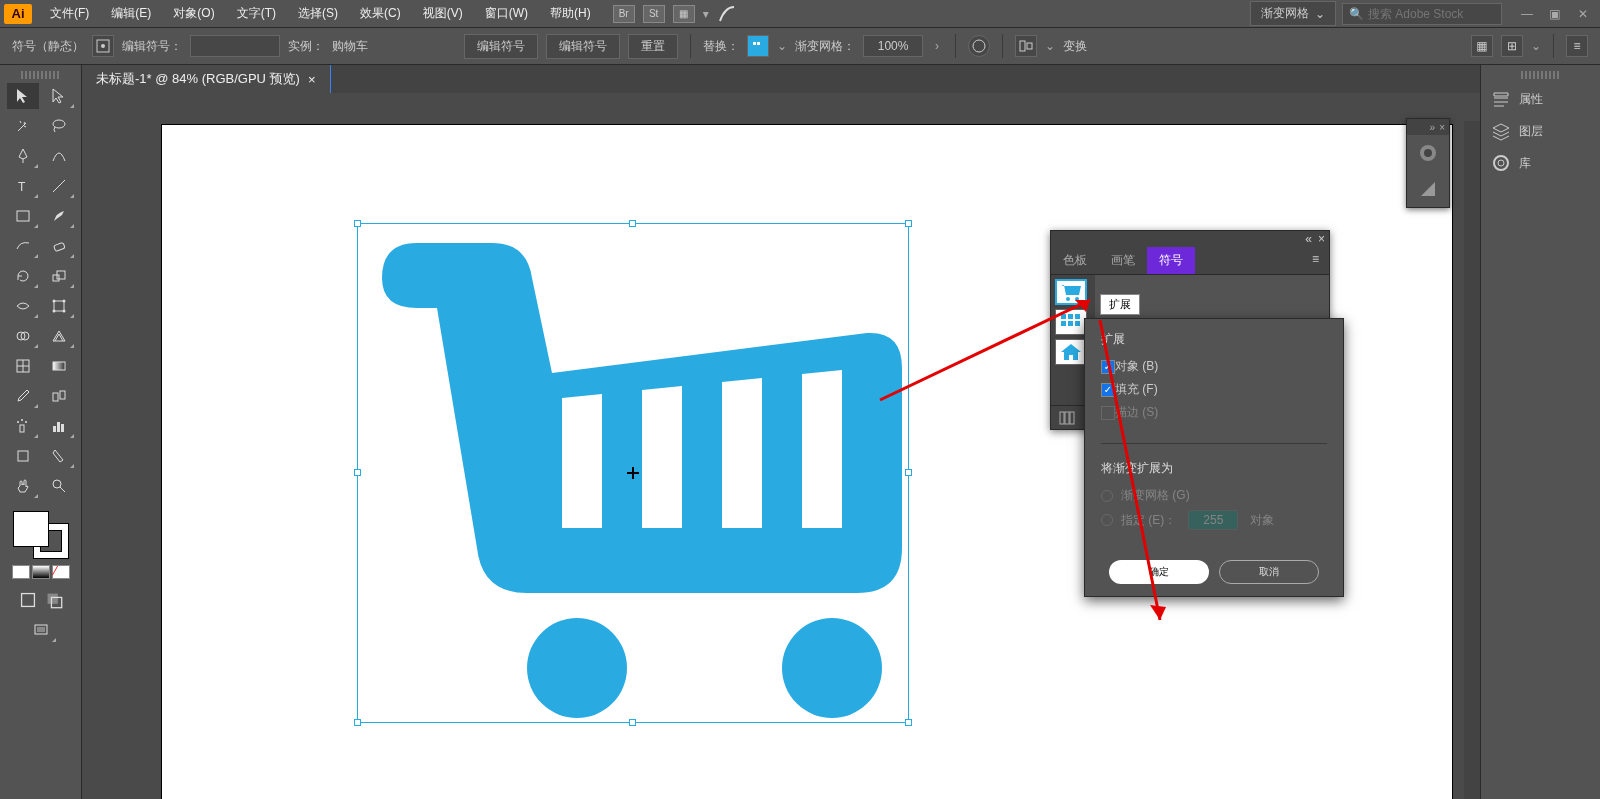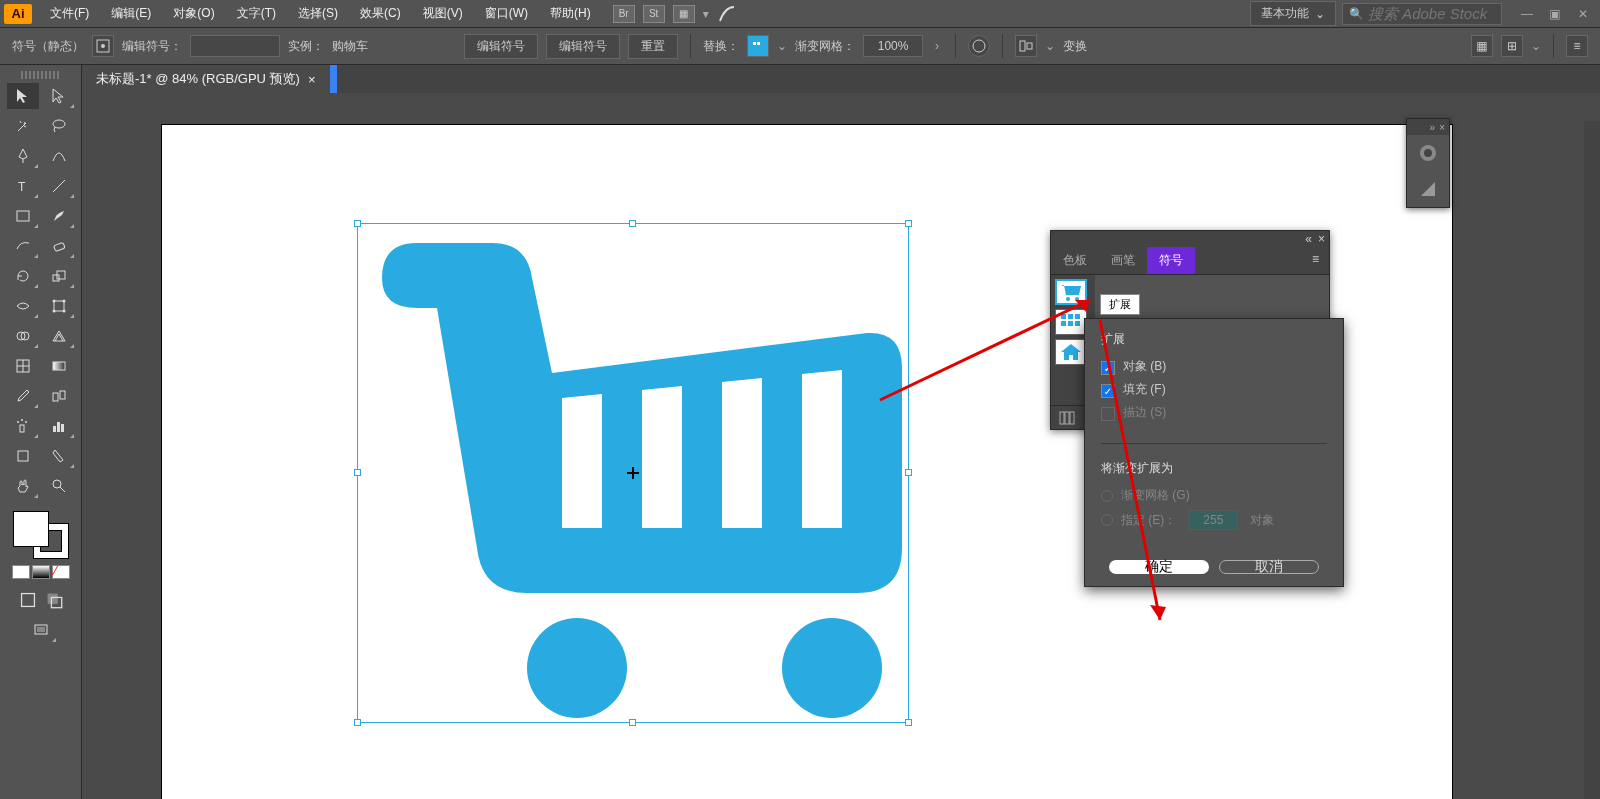--- a/index.html
+++ b/index.html
@@ -5,21 +5,21 @@
 *{margin:0;padding:0;box-sizing:border-box;font-family:"Microsoft YaHei",sans-serif;font-size:12px;color:#ccc;user-select:none}
 body{width:1600px;height:799px;background:#4a4a4a;overflow:hidden;position:relative}
 .menubar{height:27px;background:#535353;display:flex;align-items:center;padding:0 4px;gap:2px}
 .ai-logo{width:28px;height:20px;background:#ff9a00;color:#330000;font-weight:bold;font-size:13px;display:flex;align-items:center;justify-content:center;border-radius:2px;margin-right:6px}
 .menu-item{padding:4px 10px;color:#eee;cursor:pointer}
 .menu-icons{margin-left:10px;display:flex;gap:8px;align-items:center}
 .mi-box{width:22px;height:18px;background:#666;border:1px solid #888;display:flex;align-items:center;justify-content:center;font-size:10px}
 .menu-right{margin-left:auto;display:flex;align-items:center;gap:6px}
 .workspace-dd{padding:3px 10px;border:1px solid #666;background:#474747;display:flex;align-items:center;gap:6px}
 .search-box{width:160px;height:22px;background:#474747;border:1px solid #666;display:flex;align-items:center;padding:0 6px;gap:4px}
-.search-box input{background:transparent;border:none;outline:none;color:#999;font-size:15px;font-style:italic;width:100%}
+.search-box input{background:transparent;border:none;outline:none;color:#999;font-size:12px;width:100%}
 .win-ctrl{display:flex;gap:2px;margin-left:6px}
 .win-btn{width:26px;height:20px;display:flex;align-items:center;justify-content:center;color:#aaa;cursor:pointer}
 .controlbar{height:38px;background:#535353;border-top:1px solid #2a2a2a;border-bottom:1px solid #2a2a2a;display:flex;align-items:center;padding:0 12px;gap:8px}
 .cb-label{color:#ccc;font-size:12px}
 .cb-icon{width:22px;height:22px;background:#474747;border:1px solid #666;display:flex;align-items:center;justify-content:center}
 .cb-input{width:90px;height:22px;background:#474747;border:1px solid #666;padding:0 4px}
 .cb-btn{padding:3px 12px;background:#474747;border:1px solid #666;cursor:pointer}
 .cb-sep{width:1px;height:24px;background:#3a3a3a;margin:0 4px}
 .opacity-box{width:60px;height:22px;background:#474747;border:1px solid #666;display:flex;align-items:center;justify-content:center}
 .content{position:absolute;top:65px;left:0;right:0;bottom:0;display:flex}
@@ -31,21 +31,21 @@
 .tb-btn svg{width:18px;height:18px}
 .tb-btn .corner{position:absolute;bottom:1px;right:1px;width:0;height:0;border-left:4px solid transparent;border-bottom:4px solid #aaa}
 .swatch-area{margin-top:8px;position:relative;width:56px;height:48px}
 .fill-sw{position:absolute;top:0;left:0;width:36px;height:36px;background:#fff;border:1px solid #000}
 .stroke-sw{position:absolute;bottom:0;right:0;width:36px;height:36px;background:#fff;border:1px solid #000}
 .stroke-sw::after{content:"";position:absolute;top:6px;left:6px;right:6px;bottom:6px;background:#535353;border:1px solid #000}
 .mini-row{display:flex;gap:2px;margin-top:6px}
 .mini-sw{width:18px;height:14px;border:1px solid #888}
 .main-area{flex:1;background:#4a4a4a;position:relative}
 .tab-bar{height:28px;background:#434343;display:flex;align-items:center}
-.doc-tab{height:28px;background:#4a4a4a;padding:0 14px;display:flex;align-items:center;gap:8px;border-right:7px solid #3b82f6}
+.doc-tab{height:28px;background:#4a4a4a;padding:0 14px;display:flex;align-items:center;gap:8px;border-right:1px solid #3b82f6}
 .doc-tab span{color:#eee;font-size:13px}
 .close-x{color:#aaa;cursor:pointer;font-size:14px}
 .canvas-wrap{position:absolute;top:28px;left:0;right:0;bottom:0;background:#4a4a4a;display:flex;align-items:flex-start;justify-content:flex-start;overflow:hidden}
 .artboard{position:absolute;top:32px;left:80px;width:1290px;height:680px;background:#fff;box-shadow:0 0 0 1px #000}
 .sel-box{position:absolute;top:130px;left:275px;width:552px;height:500px;border:1px solid #29abe2}
 .sel-handle{position:absolute;width:7px;height:7px;background:#fff;border:1px solid #29abe2}
 .center-mark{position:absolute;top:50%;left:50%;width:12px;height:12px;margin:-6px 0 0 -6px}
 .center-mark::before,.center-mark::after{content:"";position:absolute;background:#000}
 .center-mark::before{left:5px;top:0;width:2px;height:12px}
 .center-mark::after{top:5px;left:0;height:2px;width:12px}
@@ -67,31 +67,31 @@
 .sp-body{height:130px;background:#535353;display:flex}
 .sp-grid{width:44px;background:#434343;padding:4px;display:flex;flex-direction:column;gap:4px}
 .sp-thumb{width:32px;height:26px;background:#fff;display:flex;align-items:center;justify-content:center;border:1px solid #666}
 .sp-thumb.sel{border:2px solid #29abe2}
 .sp-foot{height:24px;background:#434343;border-top:1px solid #2a2a2a;display:flex;align-items:center;padding:0 6px;gap:6px}
 .sp-fbtn{width:20px;height:18px;display:flex;align-items:center;justify-content:center;cursor:pointer}
 .tooltip{position:absolute;background:#fff;color:#000;padding:2px 8px;font-size:11px;border:1px solid #888;z-index:200}
 .dialog{position:absolute;top:318px;right:256px;width:260px;background:#535353;border:1px solid #2a2a2a;box-shadow:0 4px 12px rgba(0,0,0,.6);z-index:150}
 .dlg-section{padding:12px 16px}
 .dlg-title{color:#ddd;margin-bottom:10px}
-.dlg-check{display:flex;align-items:flex-end;gap:8px;margin:6px 0;cursor:pointer}
+.dlg-check{display:flex;align-items:center;margin:6px 0;cursor:pointer}
 .chk{width:14px;height:14px;border:1px solid #888;display:flex;align-items:center;justify-content:center}
 .chk.on{background:#1473e6}
 .chk.on::after{content:"✓";color:#fff;font-size:10px}
 .dlg-check.disabled{opacity:.4}
 .dlg-sep{height:1px;background:#3a3a3a;margin:4px 16px}
 .dlg-radio{display:flex;align-items:center;gap:8px;margin:6px 0;opacity:.4}
 .rad{width:12px;height:12px;border:1px solid #888;border-radius:50%}
 .dlg-num{width:50px;height:20px;background:#0f766e;border:1px solid #666;display:inline-flex;align-items:center;justify-content:center;margin:0 4px}
 .dlg-btns{display:flex;gap:10px;padding:12px 16px;justify-content:center}
-.dlg-btn{width:100px;height:14px;border-radius:14px;display:flex;align-items:center;justify-content:center;cursor:pointer;font-size:14px}
+.dlg-btn{width:100px;height:24px;border-radius:14px;display:flex;align-items:center;justify-content:center;cursor:pointer;font-size:10px}
 .dlg-btn.primary{background:#fff;color:#000}
 .dlg-btn.secondary{background:transparent;border:1px solid #aaa;color:#ddd}
 .arrow{position:absolute;z-index:300;pointer-events:none}
 .scrollbar-v{position:absolute;right:0;top:28px;bottom:0;width:16px;background:#434343}
 </style>
 </head>
 <body>
 
 <div class="menubar">
   <div class="ai-logo">Ai</div>
@@ -108,21 +108,21 @@
     <div class="mi-box">Br</div>
     <div class="mi-box">St</div>
     <div class="mi-box">▦</div>
     <span style="color:#aaa">▾</span>
     <svg width="20" height="20" viewBox="0 0 20 20">
         <path d="M3 17 Q8 3 17 3" stroke="#ddd" fill="none" stroke-width="2"></path>
       </svg>
   </div>
   <div class="menu-right">
     <div class="workspace-dd">
-      <span>基本功能</span>
+      <span>渐变网格</span>
       <span>⌄</span>
     </div>
     <div class="search-box">
       <span>🔍</span>
       <input placeholder="搜索 Adobe Stock" style="">
     </div>
     <div class="win-ctrl">
       <div class="win-btn">—</div>
       <div class="win-btn">▣</div>
       <div class="win-btn">✕</div>
@@ -457,20 +457,42 @@
         <div class="sel-handle" style="top:50%;right:-4px;margin-top:-4px"></div>
         <div class="sel-handle" style="bottom:-4px;left:-4px"></div>
         <div class="sel-handle" style="bottom:-4px;left:50%;margin-left:-4px"></div>
         <div class="sel-handle" style="bottom:-4px;right:-4px"></div>
         <div class="center-mark"></div>
       </div>
       <div class="scrollbar-v"></div>
     </div>
   </div>
 
+  <div class="right-dock">
+    <div class="rd-handle"></div>
+    <div class="rd-item">
+      <svg viewBox="0 0 20 20">
+          <path d="M3 4l14 0 0 3-14 0z M3 9l14 0M3 13l14 0M3 17l10 0" stroke="#ccc" fill="none"></path>
+        </svg>
+      <span>属性</span>
+    </div>
+    <div class="rd-item">
+      <svg viewBox="0 0 20 20">
+          <path d="M10 3l8 4-8 4-8-4z M2 11l8 4 8-4 M2 15l8 4 8-4" fill="none" stroke="#ccc"></path>
+        </svg>
+      <span>图层</span>
+    </div>
+    <div class="rd-item">
+      <svg viewBox="0 0 20 20">
+          <circle cx="10" cy="10" r="7" fill="none" stroke="#ccc" stroke-width="2"></circle>
+          <circle cx="10" cy="10" r="3" fill="none" stroke="#ccc"></circle>
+        </svg>
+      <span>库</span>
+    </div>
+  </div>
 </div>
 
 <div class="float-panel">
   <div class="fp-head">
       <span>»</span>
       <span>×</span>
     </div>
   <div class="fp-icon">
       <svg width="22" height="22" viewBox="0 0 22 22">
         <circle cx="11" cy="11" r="8" fill="#888"></circle>

